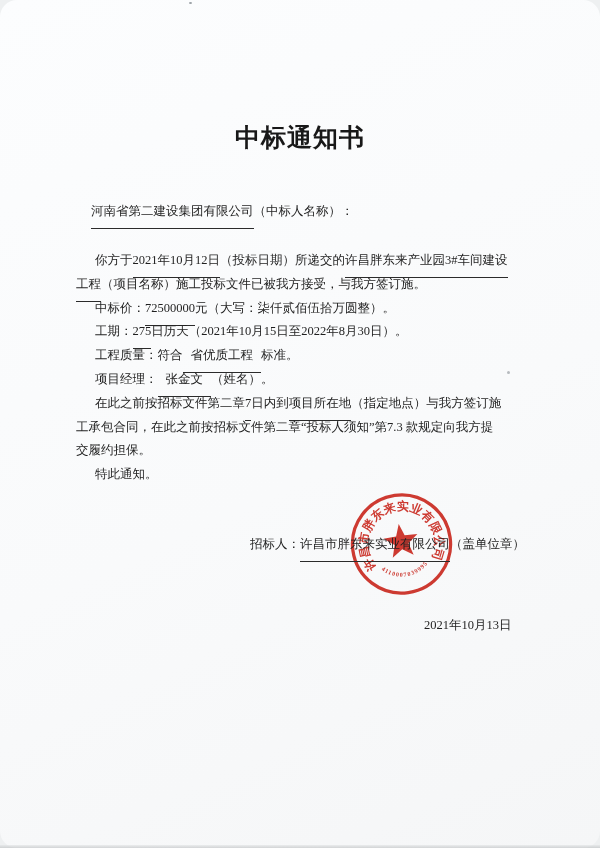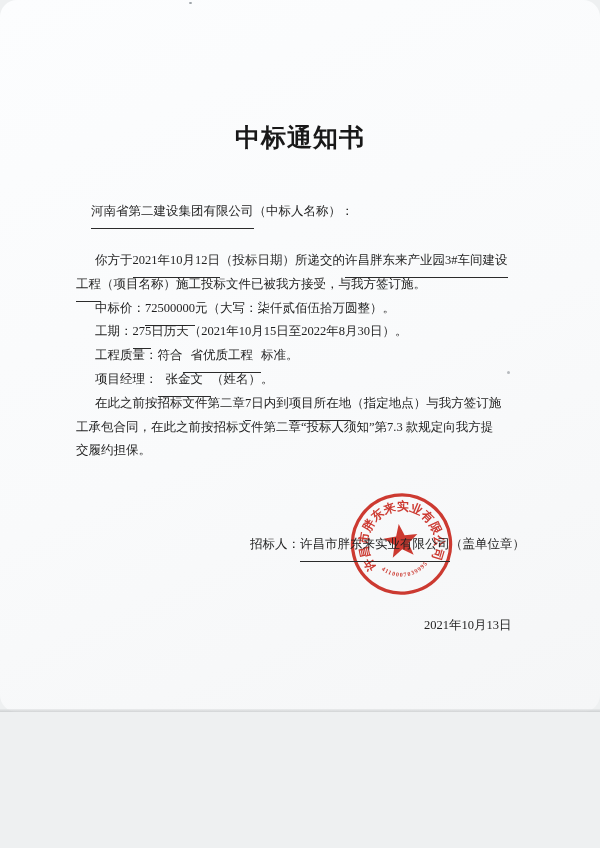--- a/index.html
+++ b/index.html
@@ -2,21 +2,21 @@
 <html><head>
 <meta charset="utf-8">
 <style>
   html,body{margin:0;padding:0;}
   body{
     width:600px;height:848px;overflow:hidden;
     background:#eef0f1;
     font-family:"Liberation Serif","DejaVu Serif",serif;
   }
   .page{
-    position:relative;width:600px;height:712px;
+    position:relative;width:600px;height:848px;
     background:linear-gradient(155deg,#fcfdfe 0%,#f9fafb 55%,#f5f6f7 100%);
     color:#1f1f1f;
     border-radius:17px;
   }
   .page::after{
     content:"";position:absolute;left:0;right:0;bottom:0;height:3px;
     background:linear-gradient(#e3e5e6,#b9bcbe);opacity:.6;
   }
   .title{
     position:absolute;top:121px;left:0;right:0;
@@ -68,20 +68,21 @@
   <div class="body-block">
     <div class="line indent"><span>你方于</span><span class="u">2021年10月12日</span><span>（投标日期）所递交的</span><span class="u">许昌胖东来产业园3#车间建设</span></div>
     <div class="line"><span class="u">工程</span><span>（项目名称）施工投标文件已被我方接受，与我方签订施。</span></div>
     <div class="line indent"><span>中标价：</span><span class="u">72500000</span><span>元（大写：柒仟贰佰伍拾万圆整）。</span></div>
     <div class="line indent"><span>工期：</span><span class="u">275</span><span>日历天（2021年10月15日至2022年8月30日）。</span></div>
     <div class="line indent"><span>工程质量：符合</span><span class="u fill">省优质工程</span><span>标准。</span></div>
     <div class="line indent"><span>项目经理：</span><span class="u fill">张金文</span><span>（姓名）。</span></div>
     <div class="line indent"><span>在此之前按招标文件第二章</span><span class="u">7</span><span>日内到</span><span class="u">项目所在地</span><span>（指定地点）与我方签订施</span></div>
     <div class="line">工承包合同，在此之前按招标文件第二章“投标人须知”第7.3 款规定向我方提</div>
     <div class="line">交履约担保。</div>
+    <div class="line indent">特此通知。</div>
   </div>
 
   <svg class="seal" viewBox="0 0 200 200" aria-hidden="true">
     <defs>
       <path id="arcTop" d="M 51.1,138.2 A 62,62 0 1 1 148.9,138.2" fill="none"></path>
       <path id="arcBottom" d="M 48,130 A 60,60 0 0 0 152,130" fill="none"></path>
     </defs>
     <circle class="seal-ring" cx="100" cy="100" r="90"></circle>
     <polygon class="seal-star" points="100,63 107.9,85.1 131.4,85.8 112.8,100.2 119.4,122.7 100,109.5 80.6,122.7 87.2,100.2 68.6,85.8 92.1,85.1"></polygon>
     <text class="seal-text"><textPath href="#arcTop" startOffset="50%" text-anchor="middle">许昌市胖东来实业有限公司</textPath></text>

